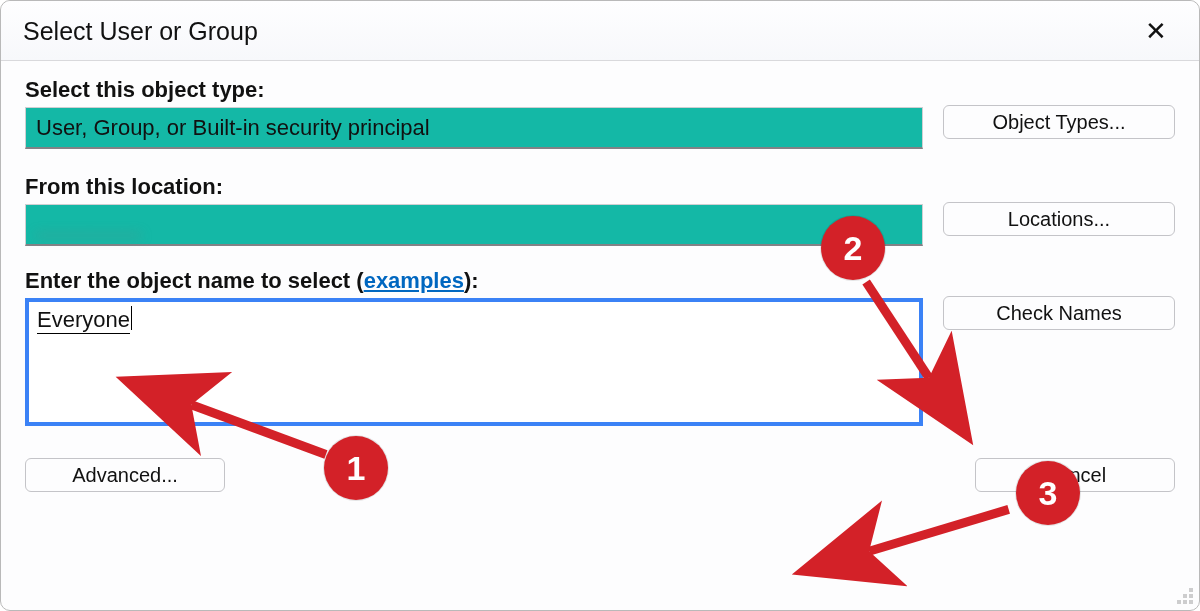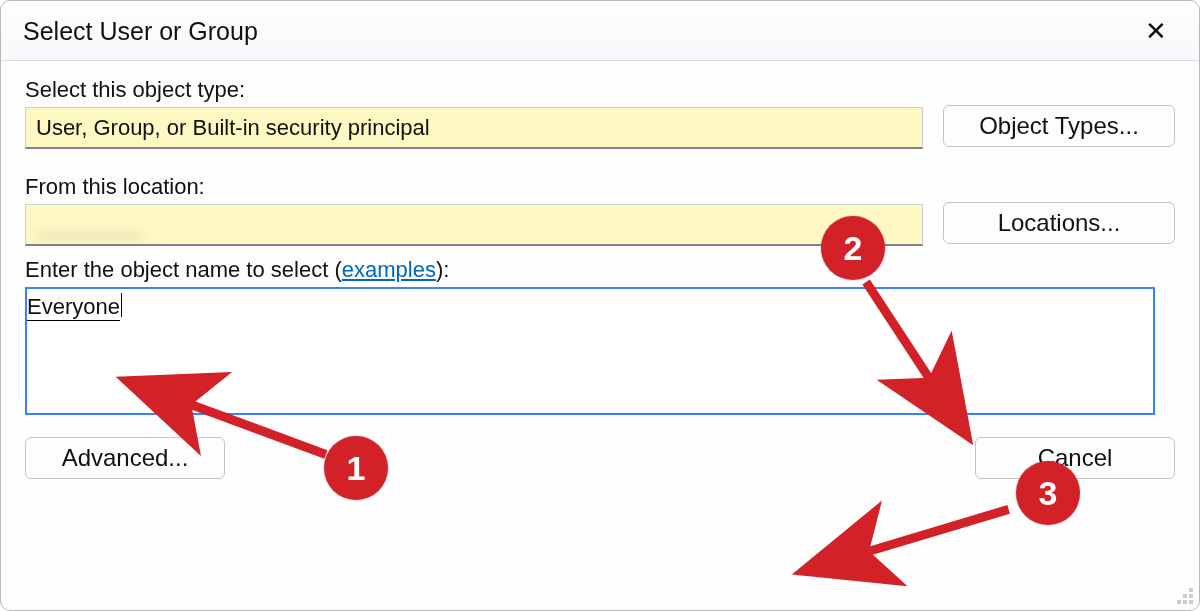--- a/index.html
+++ b/index.html
@@ -53,85 +53,86 @@
   .left-col {
     flex: 1;
     display: flex;
     flex-direction: column;
     margin-right: 20px;
   }
   .label {
     font-size: 22px;
     margin-bottom: 4px;
     color: #111;
+    font-weight: bold;
   }
   .ul-first::first-letter { text-decoration: underline; }
   .field {
     border: 1px solid #cfcfd2;
-    background: #fef9c3;
+    background: #14b8a6;
     height: 42px;
     padding: 6px 10px;
     font-size: 22px;
     color: #111;
     display: flex;
     align-items: center;
     border-bottom: 2px solid #828286;
   }
   .blur-text {
     filter: blur(6px);
     color: #777;
     letter-spacing: 1px;
   }
   .textbox {
-    border: 2px solid #3b82f6;
+    border: 4px solid #3b82f6;
     background: #fff;
     height: 128px;
-    padding: 4px 0;
+    padding: 4px 8px;
     font-size: 22px;
     color: #111;
   }
   .textbox .entered {
     display: inline-block;
     border-bottom: 1px solid #000;
   }
   .caret {
     display: inline-block;
     width: 1px; height: 24px;
     background: #000;
     vertical-align: -3px;
     margin-left: 1px;
   }
   .side-btn, .btm-btn {
-    height: 42px;
+    height: 34px;
     min-width: 232px;
     border: 1px solid #c4c4c8;
     background: #fdfdfe;
     border-radius: 6px;
-    font-size: 24px;
+    font-size: 20px;
     color: #111;
     display: flex;
     align-items: center;
     justify-content: center;
     padding: 0 14px;
     cursor: default;
   }
   .side-col {
     display: flex;
     flex-direction: column;
     justify-content: center;
   }
   .link {
     color: #0067c0;
     text-decoration: underline;
     cursor: pointer;
   }
   .bottom-row {
     display: flex;
     align-items: center;
-    margin-top: 22px;
+    margin-top: 32px;
   }
   .bottom-row .spacer { flex: 1; }
   .ok-btn {
     border: 2px solid #0a66c2;
     min-width: 200px;
     margin-right: 14px;
   }
   .cancel-btn { min-width: 200px; }
   .adv-btn { min-width: 200px; }
 
@@ -200,27 +201,33 @@
         </div>
       </div>
       <div class="side-col">
         <div style="height:28px;"></div>
         <div class="side-btn">
           <span>Locations...</span>
         </div>
       </div>
     </div>
 
-    <div class="row" style="margin-top:11px;">
+    <div class="row" style="margin-top:22px;">
       <div class="left-col">
         <div class="label">
           <span class="ul-first">Enter the object name to select (</span><span class="link">examples</span><span>):</span>
         </div>
         <div class="textbox">
           <span class="entered">Everyone</span><span class="caret"></span>
+        </div>
+      </div>
+      <div class="side-col">
+        <div style="height:28px;"></div>
+        <div class="side-btn">
+          <span>Check Names</span>
         </div>
       </div>
     </div>
 
     <div class="bottom-row">
       <div class="btm-btn adv-btn">
         <span>Advanced...</span>
       </div>
       <div class="spacer"></div>
       <div class="btm-btn cancel-btn">

